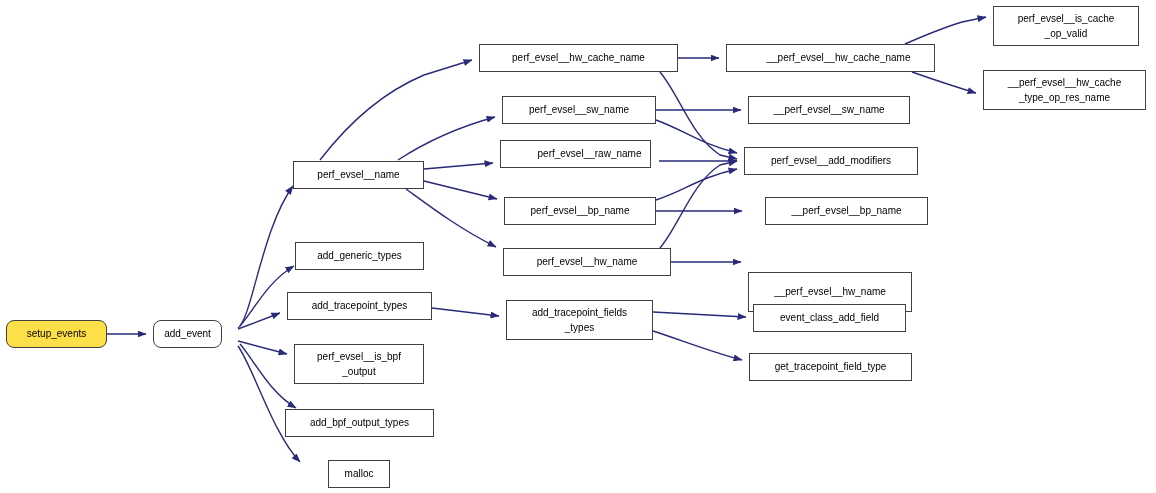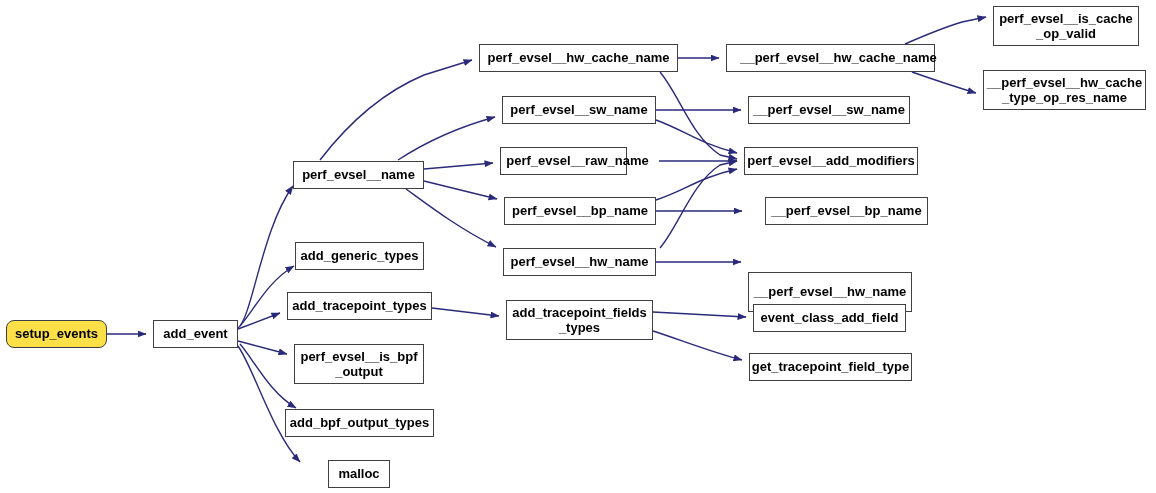--- a/index.html
+++ b/index.html
@@ -24,29 +24,28 @@
     width: 1156px;
     height: 493px;
     pointer-events: none;
   }
   .node {
     position: absolute;
     box-sizing: border-box;
     border: 1px solid #404040;
     background: #ffffff;
     color: #000000;
-    font-size: 13px;
+    font-size: 10px;
     line-height: 15.5px;
     text-align: center;
     display: flex;
     align-items: center;
     justify-content: center;
     white-space: pre-line;
     letter-spacing: 0px;
-    font-weight: bold;
   }
   .node.highlight {
     background: #fde047;
     border-radius: 8px;
   }
   .node-label {
     display: block;
     padding: 0 5px;
   }
 </style>
@@ -86,33 +85,33 @@
         <path d="M905,44 C921,37 942,28 962,22 L986,17" fill="none" stroke="#2a2a7a" stroke-width="1.4" marker-end="url(#arrowhead)"></path>
         <path d="M912,72 C932,79 956,87 976,93" fill="none" stroke="#2a2a7a" stroke-width="1.4" marker-end="url(#arrowhead)"></path>
         <path d="M432,308 L499,316" fill="none" stroke="#2a2a7a" stroke-width="1.4" marker-end="url(#arrowhead)"></path>
         <path d="M653,312 L746,317" fill="none" stroke="#2a2a7a" stroke-width="1.4" marker-end="url(#arrowhead)"></path>
         <path d="M653,331 C681,340 711,352 742,360" fill="none" stroke="#2a2a7a" stroke-width="1.4" marker-end="url(#arrowhead)"></path>
       </g>
   </svg>
 
   <div id="node-group">
       <div class="node highlight" style="left: 6px; top: 320px; width: 101px; height: 28px;"><span class="node-label">setup_events</span></div>
-      <div class="node" style="left: 153px; top: 320px; width: 85px; height: 28px;"><span class="node-label">add_event</span></div>
+      <div class="node" style="left: 153px; top: 320px; width: 69px; height: 28px; border-radius: 8px;"><span class="node-label">add_event</span></div>
       <div class="node" style="left: 293px; top: 161px; width: 131px; height: 28px;"><span class="node-label">perf_evsel__name</span></div>
       <div class="node" style="left: 295px; top: 242px; width: 129px; height: 28px;"><span class="node-label">add_generic_types</span></div>
       <div class="node" style="left: 287px; top: 292px; width: 145px; height: 28px;"><span class="node-label">add_tracepoint_types</span></div>
       <div class="node" style="left: 294px; top: 344px; width: 130px; height: 40px;"><span class="node-label">perf_evsel__is_bpf
 _output</span></div>
       <div class="node" style="left: 285px; top: 409px; width: 149px; height: 28px;"><span class="node-label">add_bpf_output_types</span></div>
       <div class="node" style="left: 328px; top: 460px; width: 62px; height: 28px;"><span class="node-label">malloc</span></div>
       <div class="node" style="left: 479px; top: 44px; width: 199px; height: 28px;"><span class="node-label">perf_evsel__hw_cache_name</span></div>
       <div class="node" style="left: 502px; top: 96px; width: 154px; height: 28px;"><span class="node-label">perf_evsel__sw_name</span></div>
-      <div class="node" style="left: 500px; top: 147px; width: 127px; height: 28px; padding-left: 28px;"><span class="node-label">perf_evsel__raw_name</span></div>
+      <div class="node" style="left: 500px; top: 140px; width: 151px; height: 28px; padding-left: 28px;"><span class="node-label">perf_evsel__raw_name</span></div>
       <div class="node" style="left: 504px; top: 197px; width: 152px; height: 28px;"><span class="node-label">perf_evsel__bp_name</span></div>
-      <div class="node" style="left: 503px; top: 248px; width: 153px; height: 28px;"><span class="node-label">perf_evsel__hw_name</span></div>
+      <div class="node" style="left: 503px; top: 248px; width: 168px; height: 28px;"><span class="node-label">perf_evsel__hw_name</span></div>
       <div class="node" style="left: 506px; top: 300px; width: 147px; height: 40px;"><span class="node-label">add_tracepoint_fields
 _types</span></div>
       <div class="node" style="left: 726px; top: 44px; width: 209px; height: 28px; padding-left: 16px;"><span class="node-label">__perf_evsel__hw_cache_name</span></div>
       <div class="node" style="left: 748px; top: 96px; width: 162px; height: 28px;"><span class="node-label">__perf_evsel__sw_name</span></div>
       <div class="node" style="left: 744px; top: 147px; width: 174px; height: 28px;"><span class="node-label">perf_evsel__add_modifiers</span></div>
       <div class="node" style="left: 749px; top: 197px; width: 163px; height: 28px; margin-left: 16px;"><span class="node-label">__perf_evsel__bp_name</span></div>
       <div class="node" style="left: 748px; top: 248px; width: 164px; height: 40px; margin-top: 24px;"><span class="node-label">__perf_evsel__hw_name</span></div>
       <div class="node" style="left: 753px; top: 304px; width: 153px; height: 28px;"><span class="node-label">event_class_add_field</span></div>
       <div class="node" style="left: 749px; top: 353px; width: 163px; height: 28px;"><span class="node-label">get_tracepoint_field_type</span></div>
       <div class="node" style="left: 993px; top: 6px; width: 146px; height: 40px;"><span class="node-label">perf_evsel__is_cache

